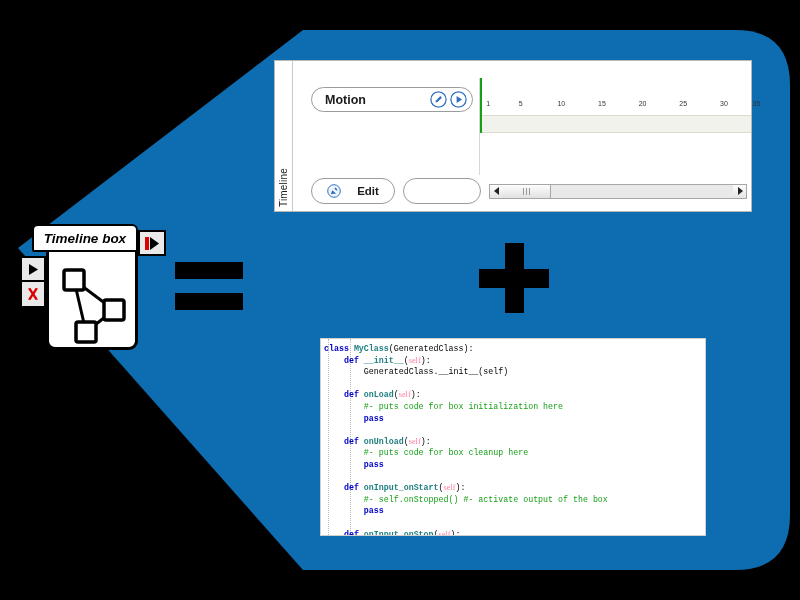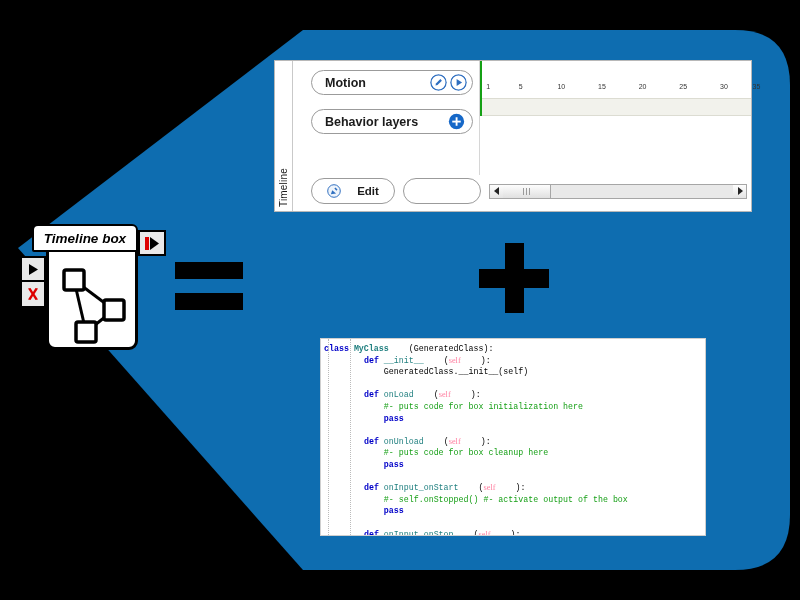--- a/index.html
+++ b/index.html
@@ -35,21 +35,21 @@
     width:18px; border-right:1px solid #c9c9c9;
     display:flex; align-items:flex-end; justify-content:center;
     padding-bottom:4px; background:#fff;
   }
   #timeline-vtab .vlabel {
     writing-mode: vertical-rl; transform: rotate(180deg);
     font-size:10px; color:#1a1a1a; letter-spacing:.2px; white-space:nowrap;
   }
   #timeline-body { flex:1; position:relative; display:flex; flex-direction:column; }
 
-  #timeline-upper { flex:1; display:flex; position:relative; }
+  #timeline-upper { flex:1; display:flex; position:relative;margin-top:17px; }
   #timeline-left { width:186px; position:relative; padding:9px 6px 0 18px; }
 
   .pill {
     height:25px; border:1px solid #9b9b9b; border-radius:13px;
     background:#fff; display:flex; align-items:center;
     padding:0 5px 0 13px; position:relative;
   }
   .pill .pill-label { font-size:12.5px; font-weight:bold; color:#1b1b1b; flex:1; white-space:nowrap; }
   .pill-btns { display:flex; gap:3px; align-items:center; }
   .rndicon { width:17px; height:17px; border-radius:50%; display:block; }
@@ -89,24 +89,24 @@
     position:absolute; left:320px; top:338px; width:386px; height:198px;
     background:#fff; border:1px solid #cfcfcf; overflow:hidden;
     font-family:"Liberation Mono", monospace; font-size:8.3px; line-height:11.6px;
   }
   #code-panel .guide { position:absolute; top:0; bottom:0; width:0; border-left:1px dotted #bbb; }
   #code-panel .guide.g1 { left:7px; }
   #code-panel .guide.g2 { left:29px; }
   #code-lines { position:relative; padding:4px 0 0 3px; white-space:pre; }
   .kw  { color:#0000c8; font-weight:bold;margin-top:38px; }
   .cls { color:#1f7f7f; font-weight:bold;text-align:right; }
-  .fn  { color:#1f7f7f; font-weight:normal; }
+  .fn  { color:#1f7f7f; font-weight:bold; }
   .slf { color:#ff7fa0;font-family:Liberation Serif, serif; }
   .cmt { color:#18a018; }
-  .pln { color:#000;padding-left:20px; }
+  .pln { color:#000; }
 
   
   #timeline-box-node { position:absolute; left:46px; top:228px; width:92px; height:122px;font-style:italic; }
   #tbn-card {
     position:absolute; left:0; top:0; width:92px; height:122px;
     background:#fff; border:3px solid #000; border-radius:9px;
   }
   #tbn-title {
     position:absolute; left:-14px; top:-4px; width:106px; height:28px;
     background:#fff; border:2px solid #000; border-radius:6px 6px 2px 2px;
@@ -172,30 +172,20 @@
                 <circle cx="10" cy="10" r="9" fill="#fff" stroke="#2f6fc0" stroke-width="1.6"></circle>
                 <path d="M6.5 13.5 L7 11.2 L12.2 6 L14 7.8 L8.8 13 Z" fill="#2f6fc0"></path>
               </svg>
               <svg class="rndicon" viewBox="0 0 20 20">
                 <circle cx="10" cy="10" r="9" fill="#fff" stroke="#2f6fc0" stroke-width="1.6"></circle>
                 <path d="M7.8 5.8 L14.2 10 L7.8 14.2 Z" fill="#2f6fc0"></path>
               </svg>
             </span>
           </div>
 
-          <div class="pill" id="behavior-row">
-            <span class="pill-label">Behavior layers</span>
-            <span class="pill-btns">
-              <svg class="rndicon" viewBox="0 0 20 20">
-                <circle cx="10" cy="10" r="9" fill="#1668C8"></circle>
-                <rect x="9" y="5" width="2.2" height="10" fill="#fff"></rect>
-                <rect x="5" y="9" width="10" height="2.2" fill="#fff"></rect>
-              </svg>
-            </span>
-          </div>
         </div>
 
         <div id="timeline-right">
           <div id="ruler">
             <span id="playhead-dotted"></span>
             <span class="tick-label" style="left:3%">1</span>
             <span class="tick-label" style="left:15%">5</span>
             <span class="tick-label" style="left:30%">10</span>
             <span class="tick-label" style="left:45%">15</span>
             <span class="tick-label" style="left:60%">20</span>

